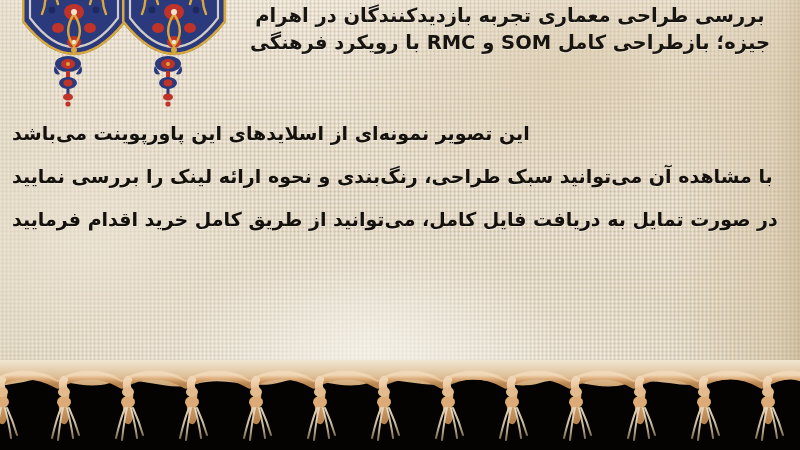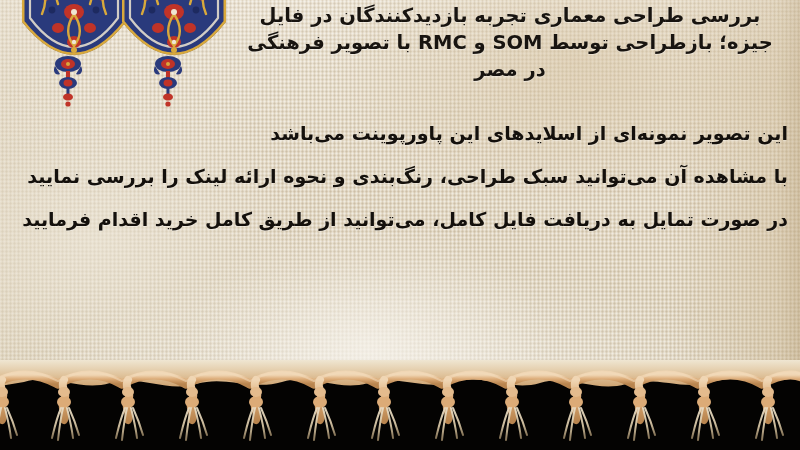--- a/index.html
+++ b/index.html
@@ -62,21 +62,21 @@
   }
   .title-line{
     font-family:"DejaVu Sans","Liberation Sans",sans-serif;
     font-size:19.5px;line-height:27px;font-weight:700;
     color:#181410;letter-spacing:0;
     text-shadow:0 1px 0 rgba(255,255,255,.35);
     white-space:nowrap;
   }
   .body-block{
     position:absolute;right:12px;top:112px;width:776px;
-    text-align:right;direction:rtl;
+    text-align:left;direction:rtl;
   }
   .body-line{
     font-family:"DejaVu Sans","Liberation Sans",sans-serif;
     font-size:19px;line-height:43px;font-weight:700;
     color:#14100c;
     text-shadow:0 1px 0 rgba(255,255,255,.30);
     white-space:nowrap;
   }
 </style>
 </head>
@@ -232,23 +232,22 @@
         <ellipse cx="20" cy="29" rx="9" ry="6" fill="#2a3a7c"></ellipse>
         <ellipse cx="20" cy="29" rx="4.5" ry="3.4" fill="#c03328"></ellipse>
         <rect x="18.5" y="34" width="3" height="6" fill="#2a3a7c"></rect>
         <ellipse cx="20" cy="43" rx="5" ry="3.6" fill="#c03328"></ellipse>
         <circle cx="20" cy="50" r="2.6" fill="#c03328"></circle>
       </g>
     </svg>
   </div>
 
   <div class="title-block">
-    <div class="title-line">بررسی طراحی معماری تجربه بازدیدکنندگان در فایل</div>
-    <div class="title-line">جیزه؛ بازطراحی توسط SOM و RMC با تصویر فرهنگی</div>
-    <div class="title-line">در مصر</div>
+    <div class="title-line">بررسی طراحی معماری تجربه بازدیدکنندگان در اهرام</div>
+    <div class="title-line">جیزه؛ بازطراحی کامل SOM و RMC با رویکرد فرهنگی</div>
   </div>
 
   <div class="body-block">
     <div class="body-line">این تصویر نمونه‌ای از اسلایدهای این پاورپوینت می‌باشد</div>
     <div class="body-line">با مشاهده آن می‌توانید سبک طراحی، رنگ‌بندی و نحوه ارائه لینک را بررسی نمایید</div>
     <div class="body-line">در صورت تمایل به دریافت فایل کامل، می‌توانید از طریق کامل خرید اقدام فرمایید</div>
   </div>
 
   <div class="black-band"></div>
 

